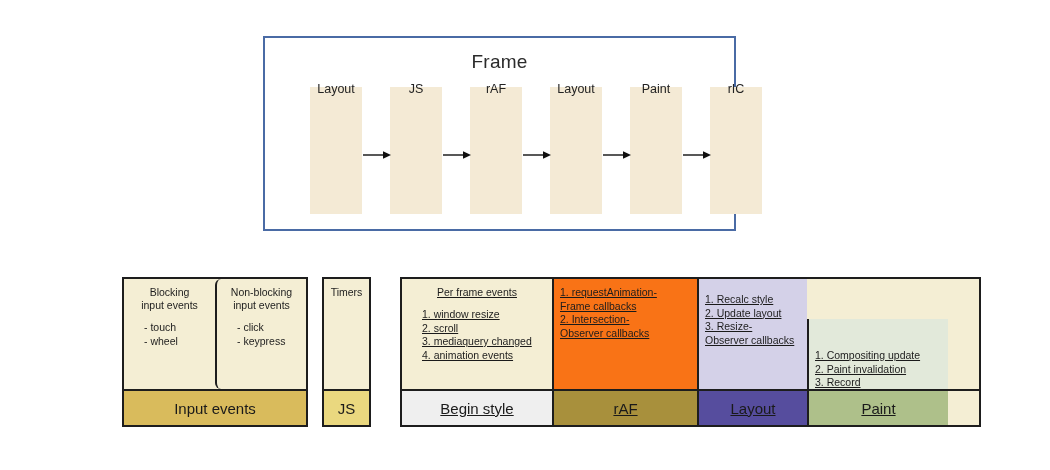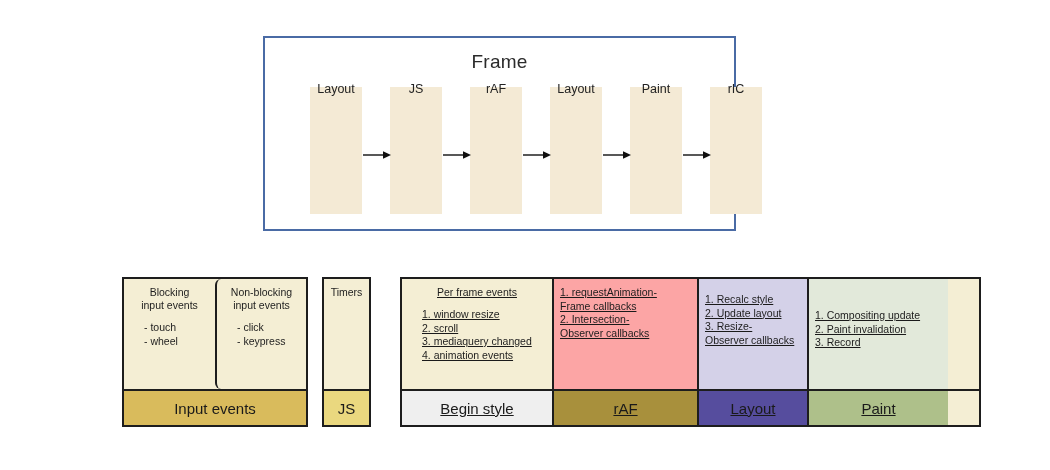--- a/index.html
+++ b/index.html
@@ -119,21 +119,21 @@
   #grp-input .tl-cell { width: 50%; border-radius: 6px; }
   
   #grp-js { left: 322px; top: 277px; width: 49px; height: 150px; }
   #grp-js .tl-cell { width: 100%; padding: 7px 4px; }
   #grp-js .cell-head { margin-bottom: 0; }
   
   #grp-frame { left: 400px; top: 277px; width: 581px; height: 150px; text-decoration: underline; }
   #cell-beginframe { width: 150px; }
   #cell-raf        { width: 145px; }
   #cell-layout     { width: 110px; }
-  #cell-paint      { width: 141px; }
+  #cell-paint      { width: 141px; margin-top: 40px; }
   #band-beginframe { width: 150px; }
   #band-raf        { width: 145px; }
   #band-layout     { width: 110px; }
   #band-paint      { width: 141px; }
 </style>
 </head>
 <body>
 
 <div id="frame-panel">
   <div id="frame-title">Frame</div>
@@ -233,21 +233,21 @@
         <div>Per frame events</div>
       </div>
       <div class="cell-list indent">
         <div>1. window resize</div>
         <div>2. scroll</div>
         <div>3. mediaquery changed</div>
         <div>4. animation events</div>
       </div>
     </div>
 
-    <div class="tl-cell" id="cell-raf" style="background:#fca5a5;">
+    <div class="tl-cell" id="cell-raf" style="background:#f97316;">
       <div class="cell-list">
         <div>1. requestAnimation-</div>
         <div>Frame callbacks</div>
         <div>2. Intersection-</div>
         <div>Observer callbacks</div>
       </div>
     </div>
 
     <div class="tl-cell" id="cell-layout" style="background:#d4d1e8;padding-top:14px">
       <div class="cell-list">

